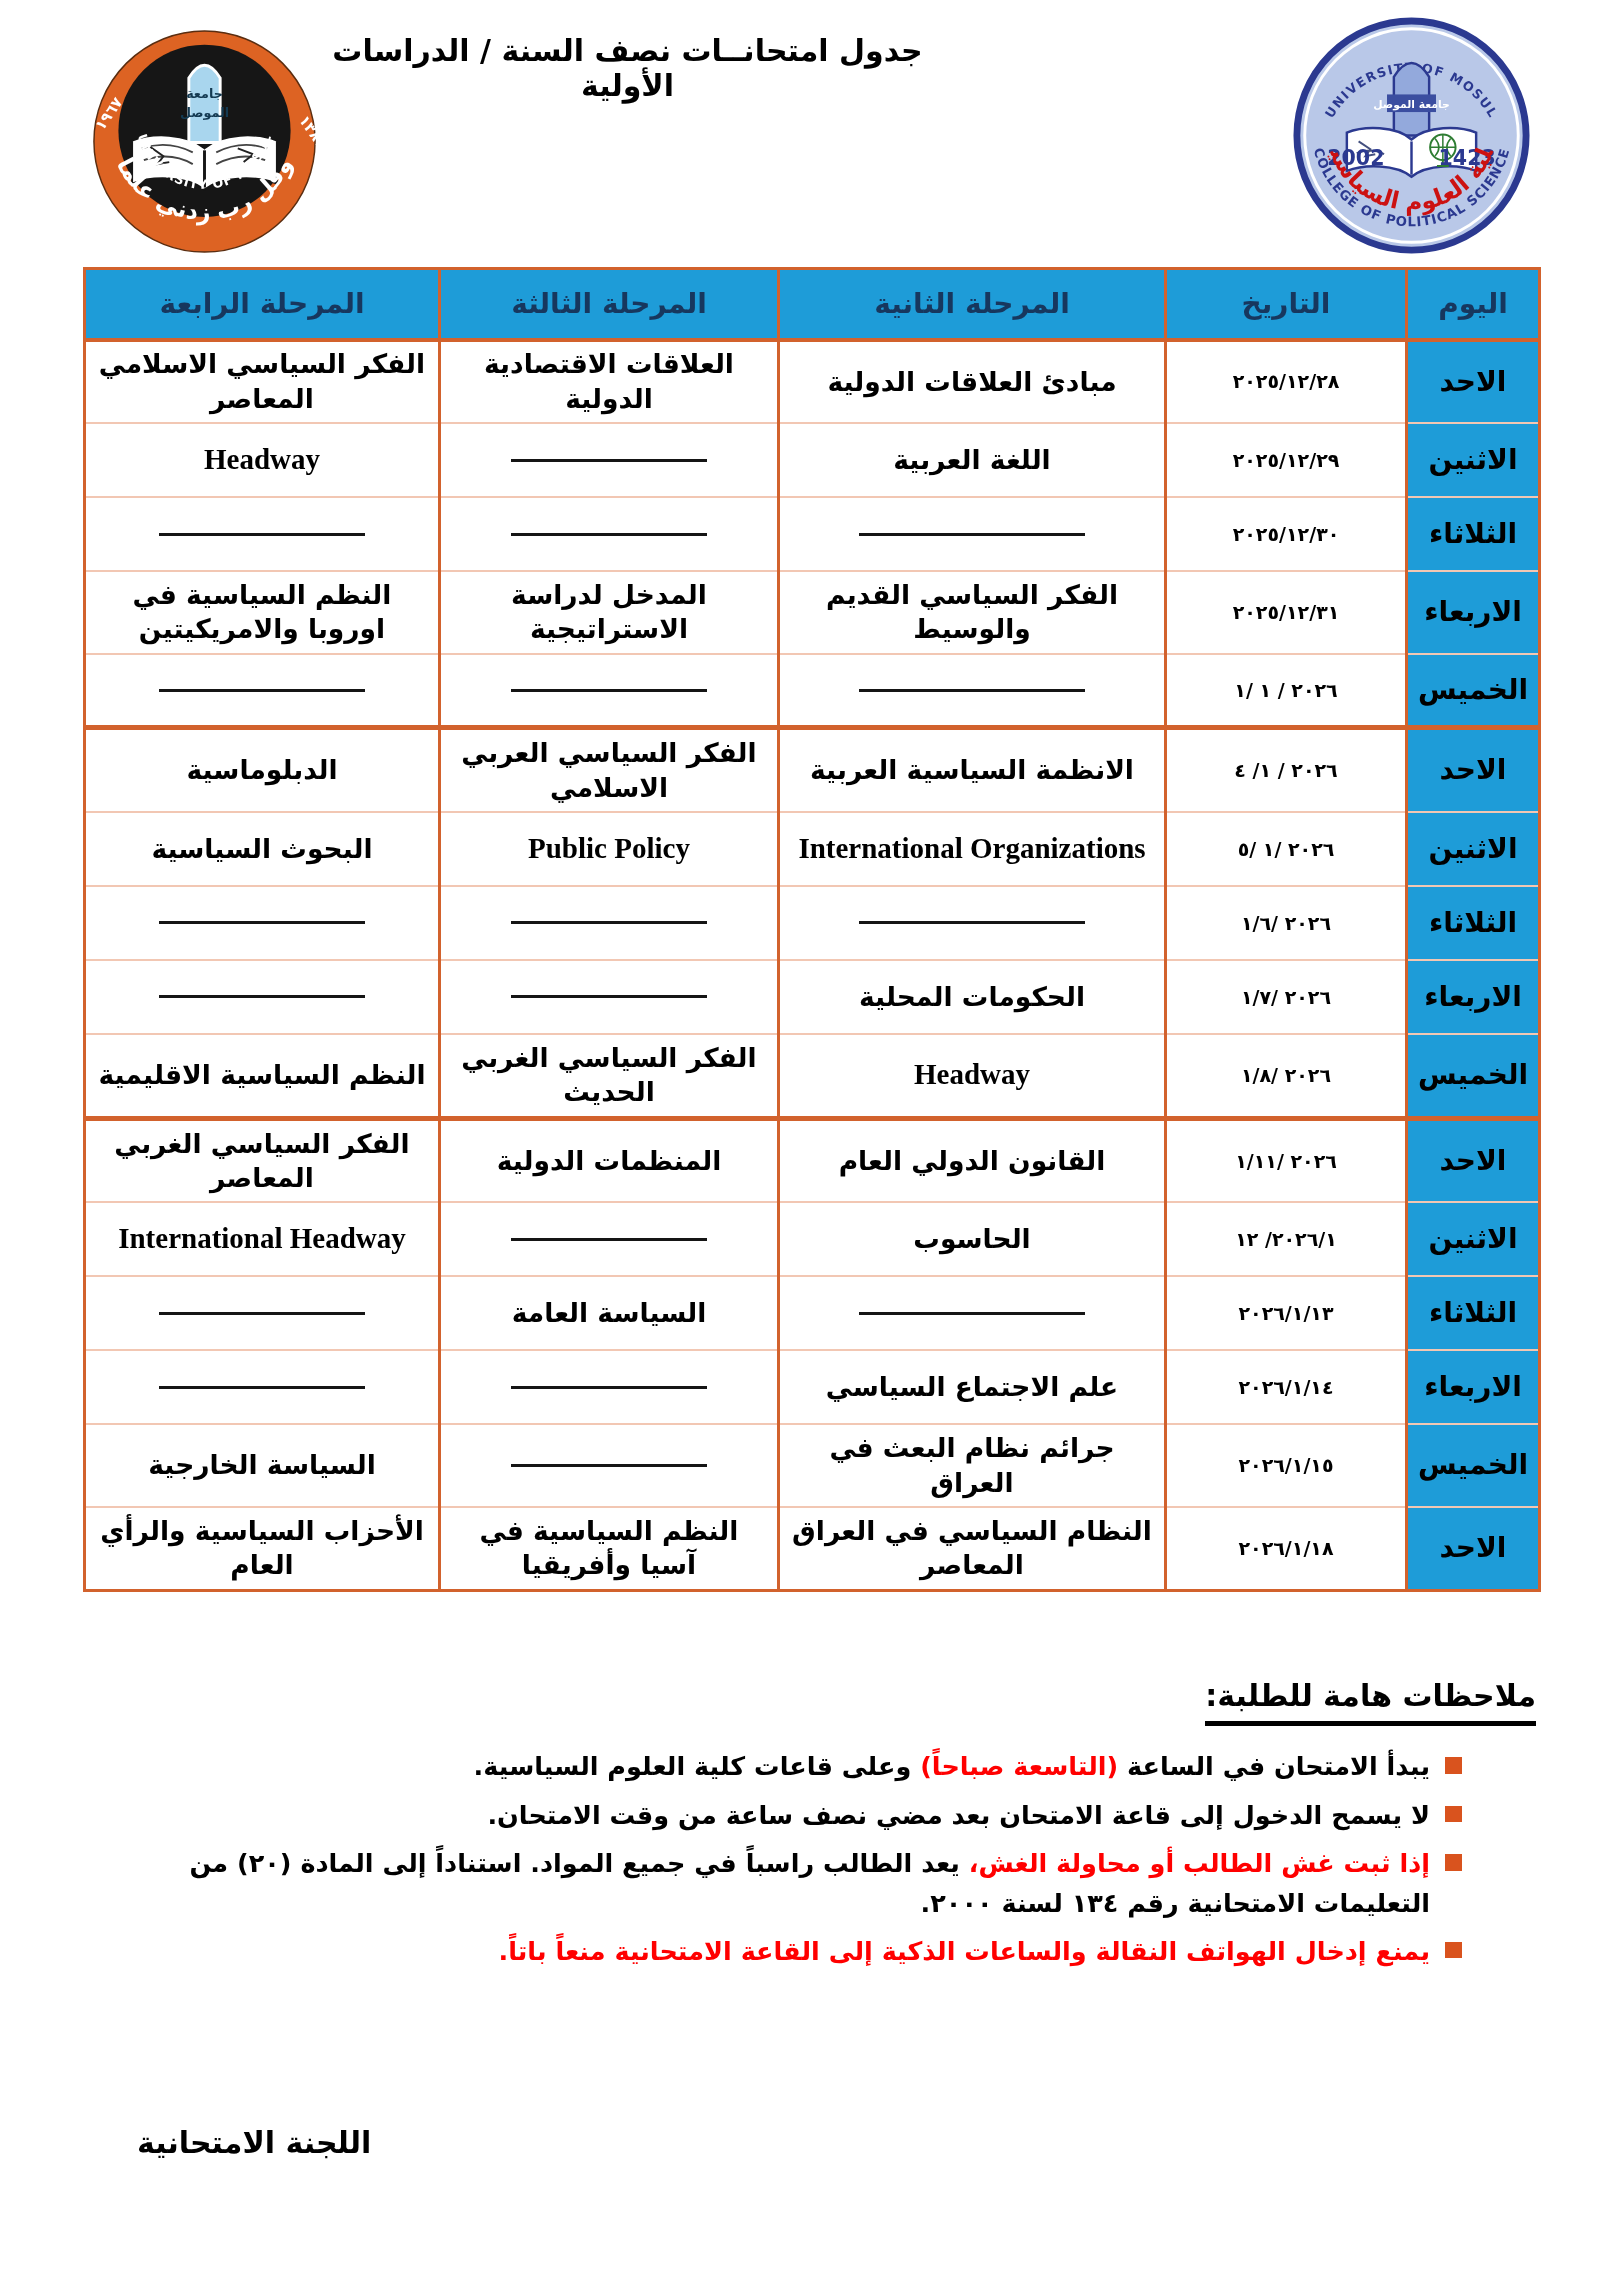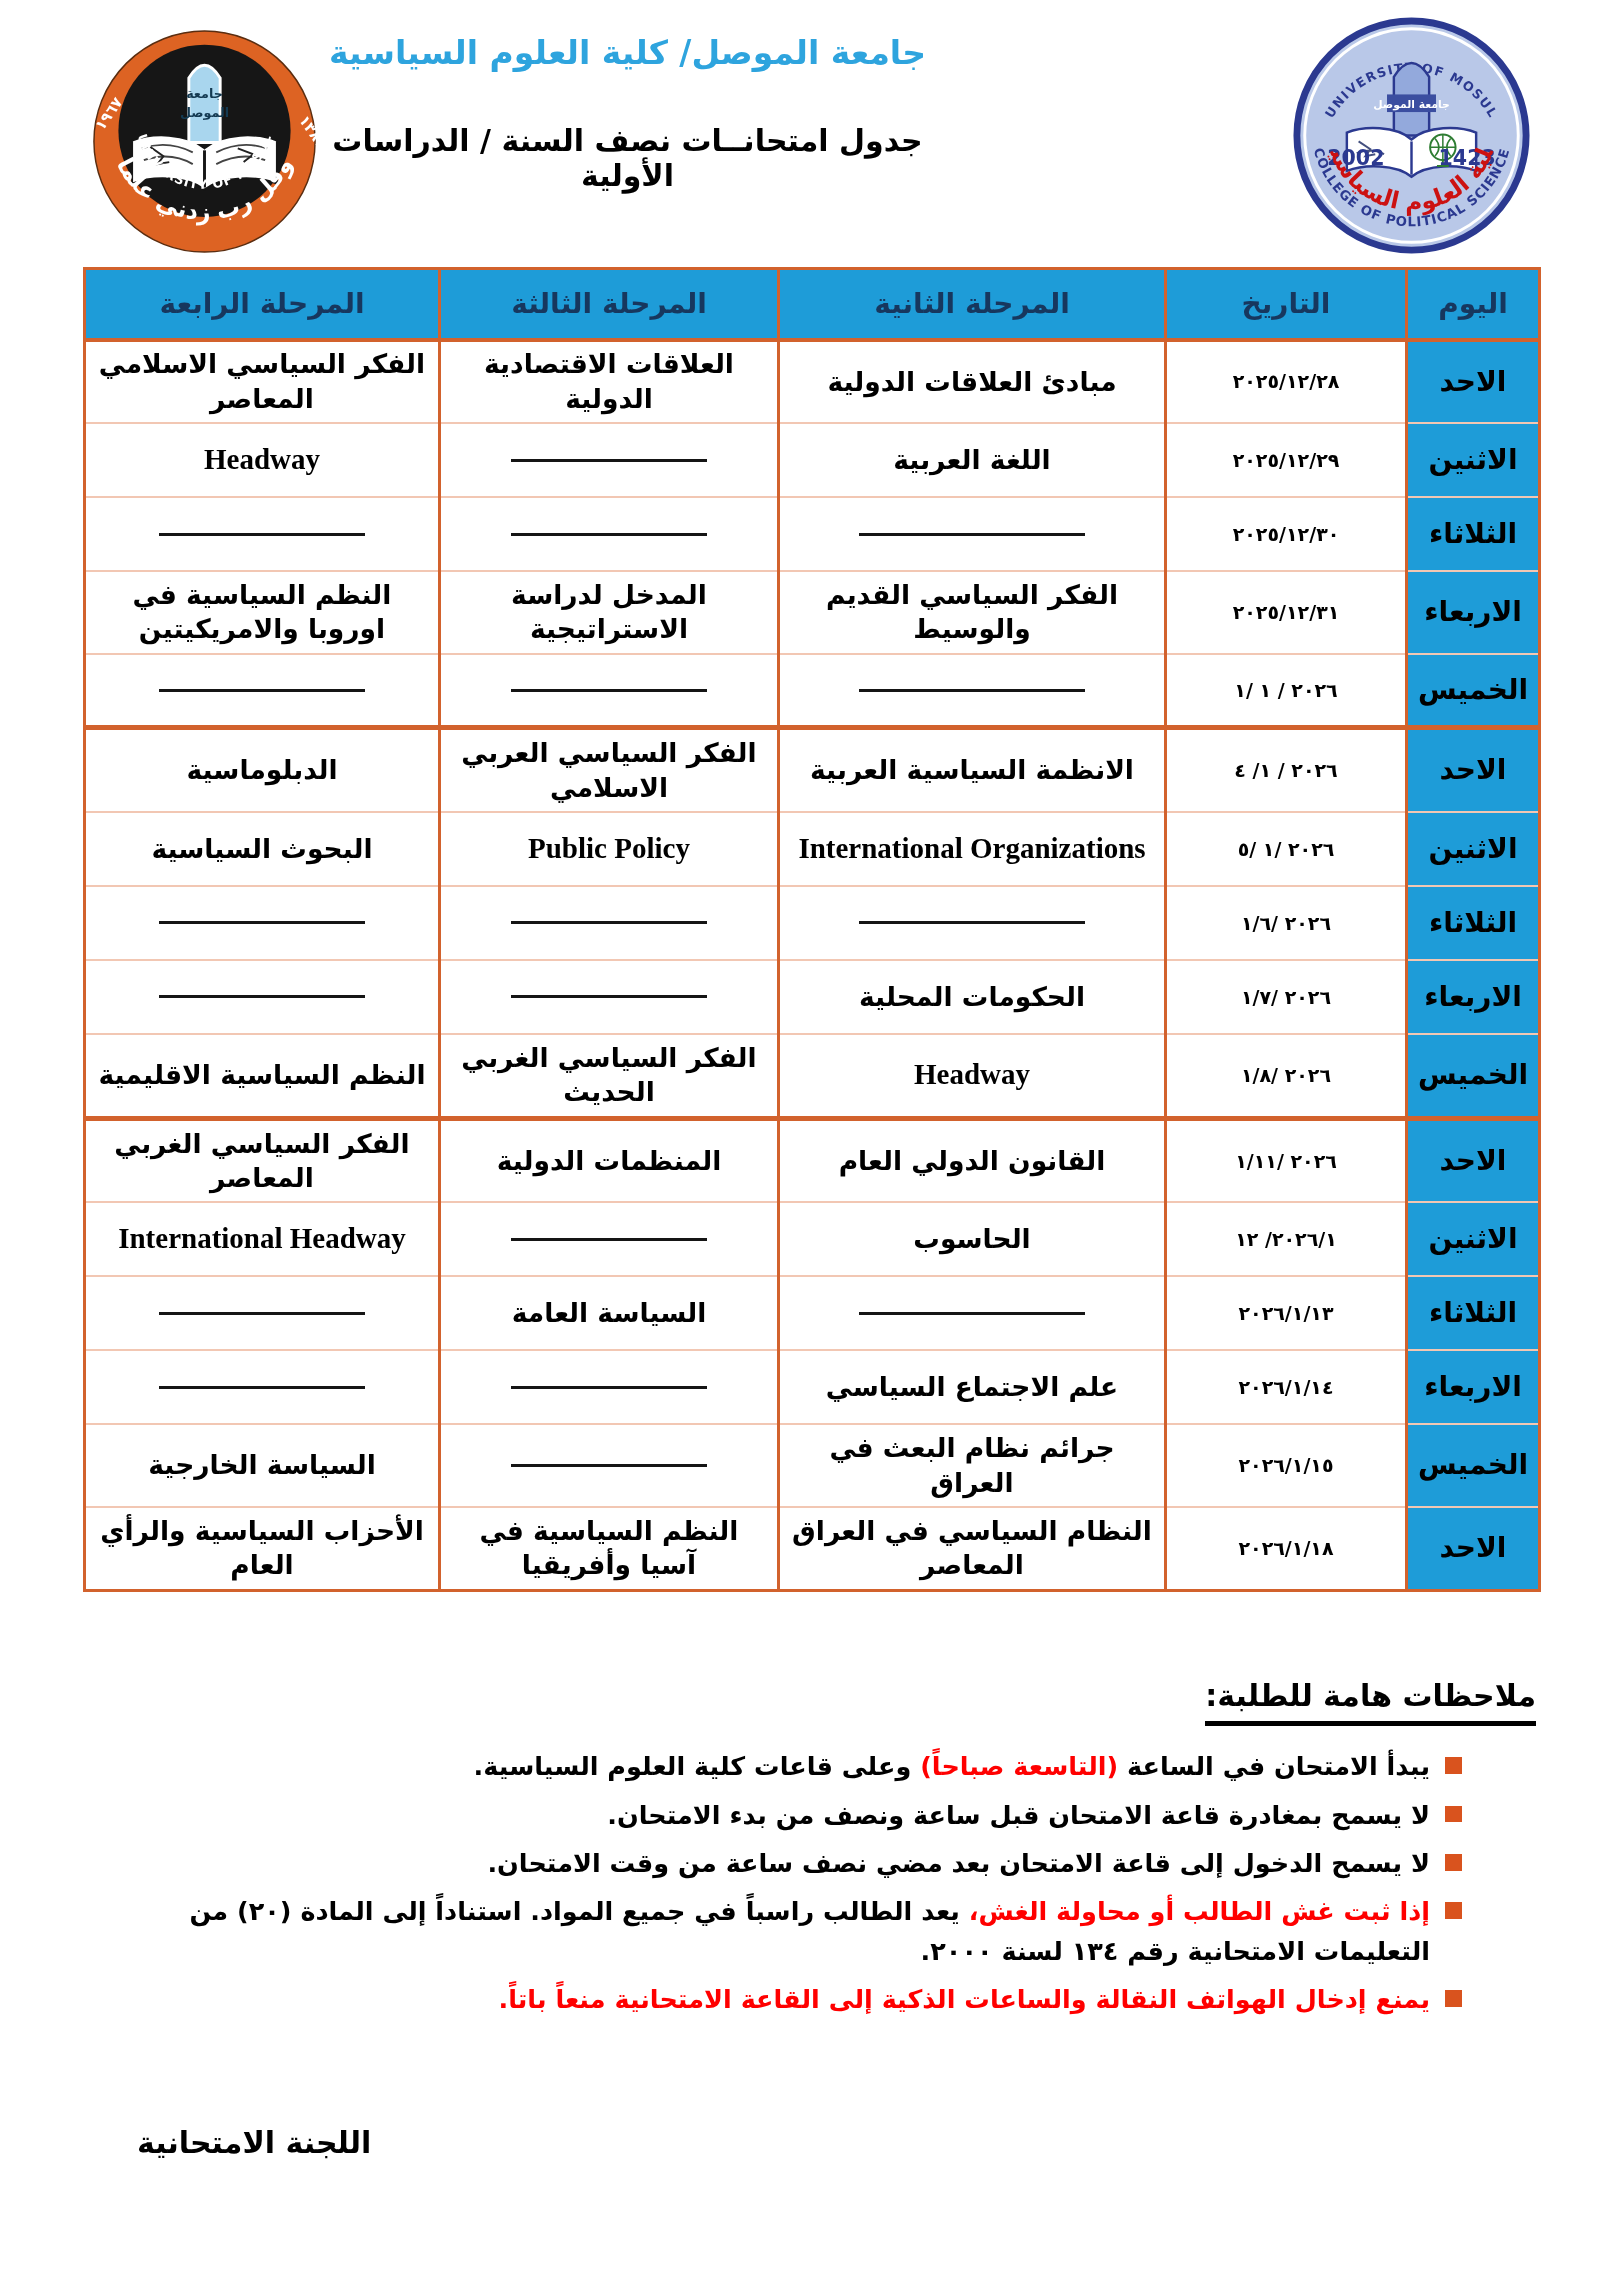--- a/index.html
+++ b/index.html
@@ -93,21 +93,20 @@
 
       <text font-size="24" font-weight="bold" fill="#ffffff">
         <textPath href="#uom-ring" startOffset="50%" text-anchor="middle">وقل رب زدني علما</textPath>
       </text>
       <text x="212" y="95" font-size="15" font-weight="bold" fill="#ffffff" transform="rotate(55 212 95)">١٣٨٧</text>
       <text x="6" y="95" font-size="15" font-weight="bold" fill="#ffffff" transform="rotate(-55 20 95)">١٩٦٧</text>
     </svg>
   </div>
 
   <div class="titles">
-    <div class="title1">جامعة الموصل/ كلية العلوم السياسية</div>
     <div class="title2">جدول امتحانــات نصف السنة / الدراسات الأولية</div>
   </div>
 
   <div class="logo-right">
     <svg viewBox="0 0 244 250" width="239" height="245">
       <circle cx="122" cy="122" r="117" fill="#B9C8E8" stroke="#2B3990" stroke-width="7"></circle>
       <circle cx="122" cy="122" r="109" fill="none" stroke="#ffffff" stroke-width="3"></circle>
       <defs>
         <path id="cps-top" d="M 32 130 A 92 92 0 0 1 212 130" fill="none"></path>
         <path id="cps-red" d="M 40 142 A 88 88 0 0 0 204 142" fill="none"></path>
@@ -307,21 +306,20 @@
             <td class="col-stage4">الأحزاب السياسية والرأي العام</td>
           </tr>
         </tbody>
     </table>
   </div>
 
   <div class="notes">
     <div class="notes-heading">ملاحظات هامة للطلبة:</div>
     <div class="notes-list">
         <div class="note-item"><span class="bullet"></span><span class="note-text"><span>يبدأ الامتحان في الساعة </span><span class="red">(التاسعة صباحاً)</span><span> وعلى قاعات كلية العلوم السياسية.</span></span></div>
-        <div class="note-item"><span class="bullet"></span><span class="note-text"><span>لا يسمح بمغادرة قاعة الامتحان قبل ساعة ونصف من بدء الامتحان.</span></span></div>
         <div class="note-item"><span class="bullet"></span><span class="note-text"><span>لا يسمح الدخول إلى قاعة الامتحان بعد مضي نصف ساعة من وقت الامتحان.</span></span></div>
         <div class="note-item"><span class="bullet"></span><span class="note-text"><span class="red">إذا ثبت غش الطالب أو محاولة الغش،</span><span> يعد الطالب راسباً في جميع المواد. استناداً إلى المادة (٢٠) من التعليمات الامتحانية رقم ١٣٤ لسنة ٢٠٠٠.</span></span></div>
         <div class="note-item"><span class="bullet"></span><span class="note-text"><span class="red">يمنع إدخال الهواتف النقالة والساعات الذكية إلى القاعة الامتحانية منعاً باتاً.</span></span></div>
       </div>
   </div>
 
   <div class="committee">اللجنة الامتحانية</div>
 
 </div>
 

